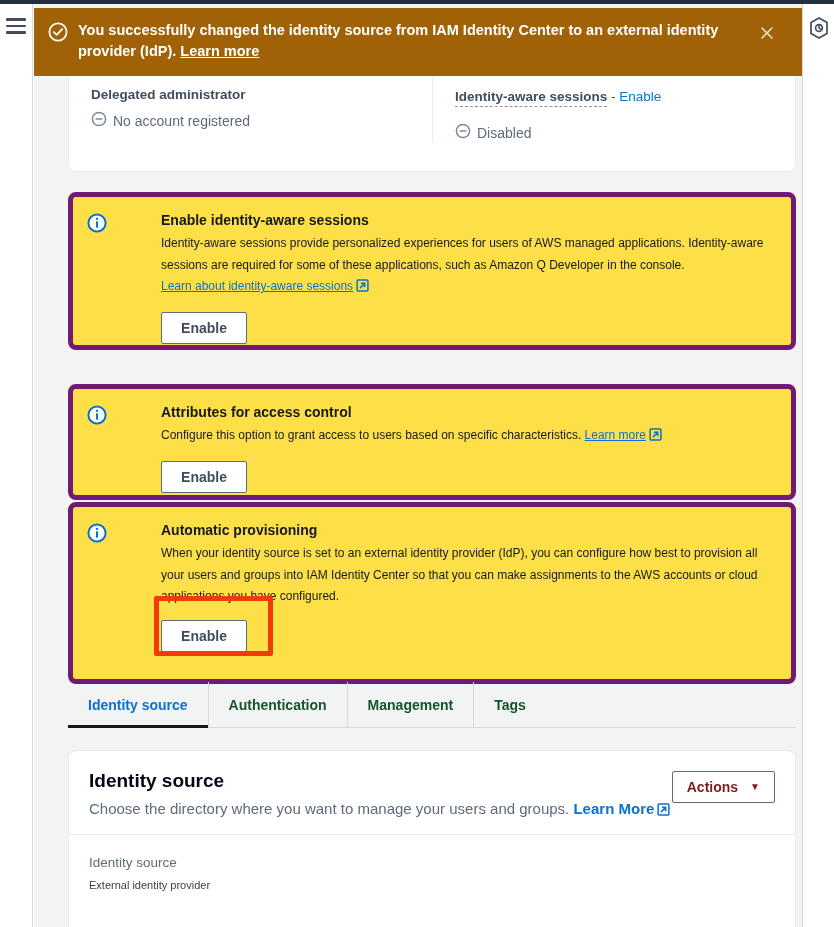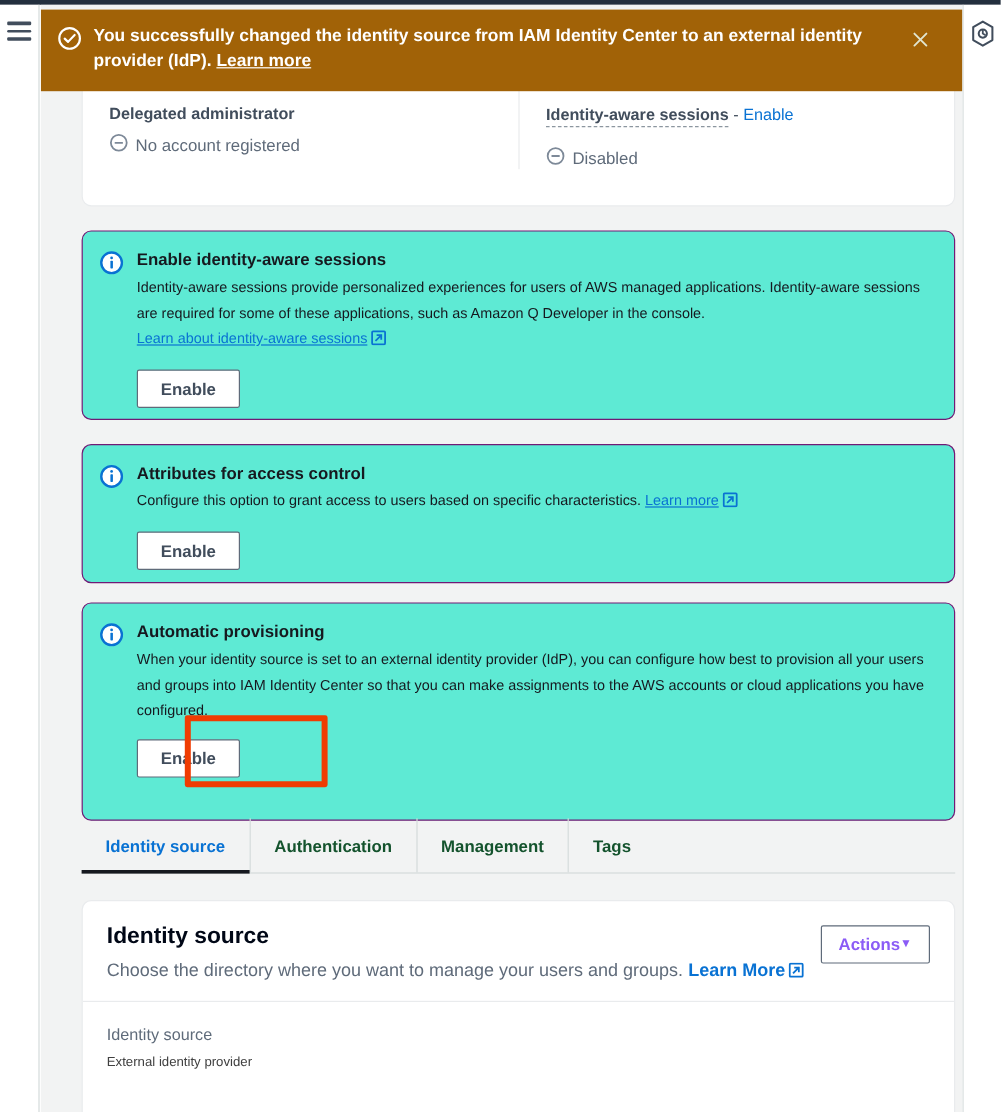--- a/index.html
+++ b/index.html
@@ -138,25 +138,26 @@
     display: flex; align-items: center; gap: 6px;
     font-size: 14px; color: #5f6b7a;
     margin-top: 7px;
   }
 
   
   .alert {
     position: absolute;
     left: 34px;
     width: 728px;
-    background: #5eead4;
-    border: 1px solid #701a75;
+    background: #fde047;
+    border: 5px solid #701a75;
     border-radius: 8px;
     display: flex;
     padding: 14px 16px 16px 14px;
+    gap: 43px;
   }
   .alert-icon { flex: 0 0 auto; margin-right: 11px; margin-top: 2px; }
   .alert-body { flex: 1 1 auto; }
   .alert-title {
     font-size: 14px; font-weight: 700; color: #16191f;
     margin: 0 0 3px 0; line-height: 19px;
   }
   .alert-desc {
     font-size: 12px; color: #16191f; line-height: 21.5px;
     margin: 0;
@@ -176,21 +177,21 @@
     background: #ffffff;
     border: 1px solid #5f6b7a;
     border-radius: 2px;
     color: #414d5c;
     font-size: 14px; font-weight: 700;
     font-family: "Liberation Sans", sans-serif;
     cursor: pointer;
   }
 
   #alert-ias  { top: 188px; height: 158px; }
-  #alert-abac { top: 366px; height: 116px; }
+  #alert-abac { top: 380px; height: 116px; }
   #alert-prov { top: 498px; height: 182px; }
 
   
   .highlight-box {
     position: absolute;
     left: 120px; top: 592px;
     width: 119px; height: 60px;
     border: 5px solid #f03c02;
     border-radius: 2px;
     z-index: 40;
@@ -242,26 +243,26 @@
   .is-title {
     font-size: 19px; font-weight: 700; color: #000716;
     margin: 0 0 6px 0; line-height: 24px;
   }
   .is-sub {
     font-size: 15px; color: #5f6b7a; line-height: 19px; margin: 0;
   }
   .is-sub a { color: #0972d3; text-decoration: none; font-weight: 700; }
   .actions-btn {
     flex: 0 0 auto;
-    display: inline-flex; align-items: center; 
+    display: inline-flex; align-items: center; gap: 12px;
     height: 32px; padding: 8px 14px;
     background: #ffffff;
     border: 1px solid #5f6b7a;
     border-radius: 2px;
-    color: #8b5cf6; font-size: 14px; font-weight: 700;
+    color: #7f1d1d; font-size: 14px; font-weight: 700;
     cursor: pointer;
     margin-top: 2px;
   }
   .caret { font-size: 10px; line-height: 1; }
   .is-body { padding: 20px 20px; }
   .is-field-label { font-size: 13.5px; color: #5f6b7a; margin-bottom: 9px; }
   .is-field-value { font-size: 11px; color: #404040; }
 </style>
 </head>
 <body>

